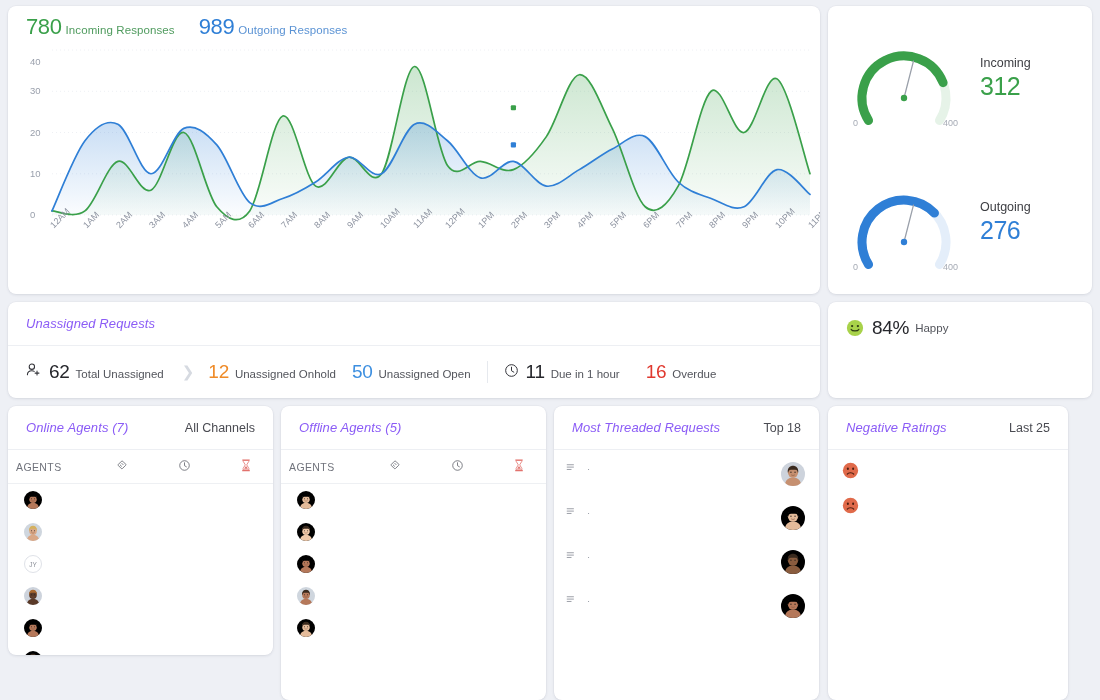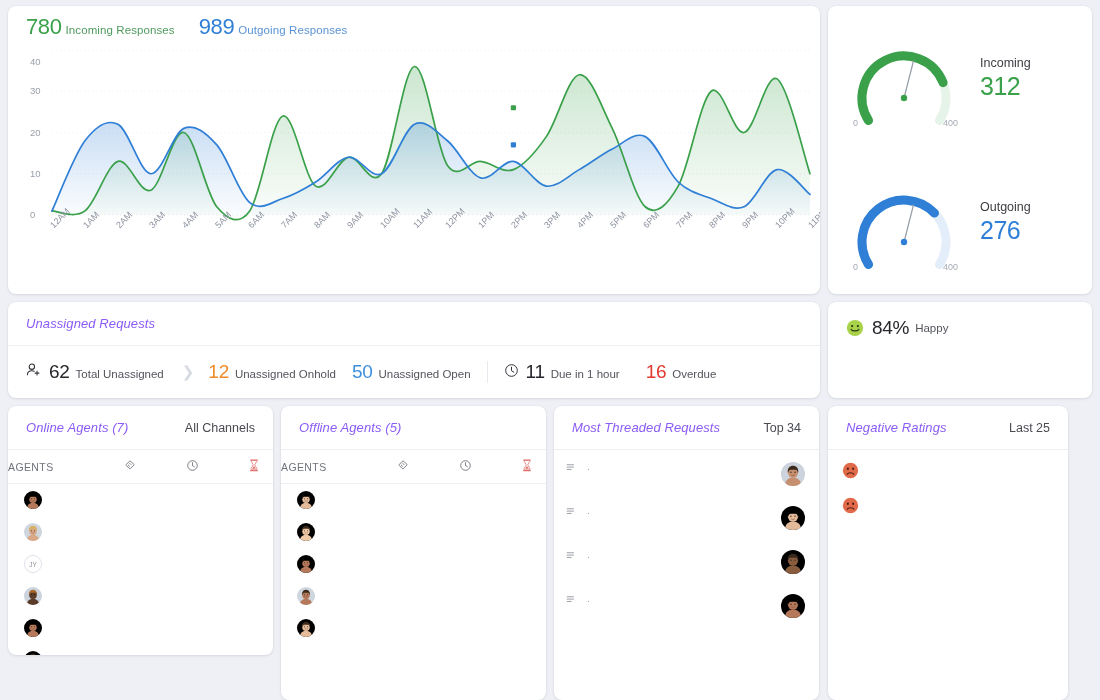--- a/index.html
+++ b/index.html
@@ -80,21 +80,21 @@
   #happy-card { left: 828px; top: 302px; width: 264px; height: 96px; }
   .happy-body { display: flex; align-items: center; height: 51px; padding: 0 18px; }
   .happy-pct { font-size: 19px; color: #26272c; margin-left: 8px; letter-spacing: -.3px; }
   .happy-lbl { font-size: 11.5px; color: #53555c; margin-left: 6px; }
 
   
   #online-card  { left: 8px;   top: 406px; width: 265px; height: 249px; }
   #offline-card { left: 281px; top: 406px; width: 265px; height: 294px; }
   .tbl-head {
     display: flex; align-items: center; height: 34px;
-    padding: 0 0; border-bottom: 1px solid #eef0f3; gap: 24px;
+    padding: 0 8px; border-bottom: 1px solid #eef0f3; gap: 24px;
   }
   .th-agents { flex: 1; font-size: 10.5px; color: #70737c; letter-spacing: .4px; }
   .th-ico { width: 38px; text-align: center; }
   .agent-row {
     display: flex; align-items: center; height: 32px; padding: 0 16px;
   }
   .agent-name-cell { flex: 1; display: flex; align-items: center; gap: 9px; }
   .avatar {
     width: 18px; height: 18px; border-radius: 50%;
     flex-shrink: 0; overflow: hidden;
@@ -556,21 +556,21 @@
           <span class="agent-val"></span>
           <span class="agent-val"></span>
           <span class="agent-val"></span>
         </div>
       </div>
   </div>
 
   <div class="card" id="threaded-card">
     <div class="card-head">
       <span class="card-title">Most Threaded Requests</span>
-      <span class="card-action">Top 34</span>
+      <span class="card-action">Top 18</span>
     </div>
     <div id="threaded-rows">
         <div class="thread-row">
           <span class="thread-count">
             <svg width="11" height="11" viewBox="0 0 14 14" stroke="#8d919a" stroke-width="1.1" stroke-linecap="round">
               <path d="M1.5 3.5h8M1.5 6.5h8M1.5 9.5h5"></path>
             </svg>
             <span></span>
           </span>
           <span class="thread-main">

